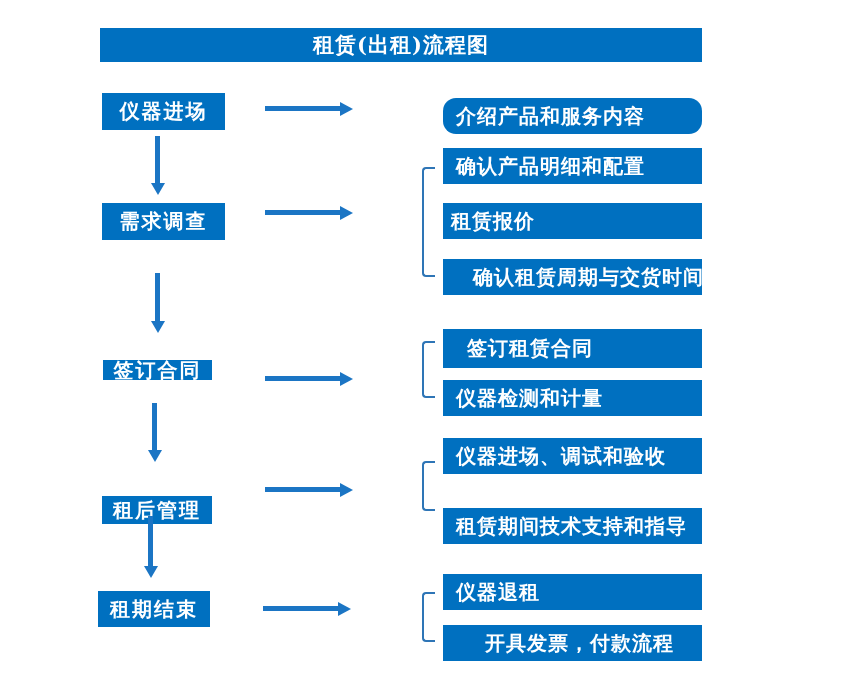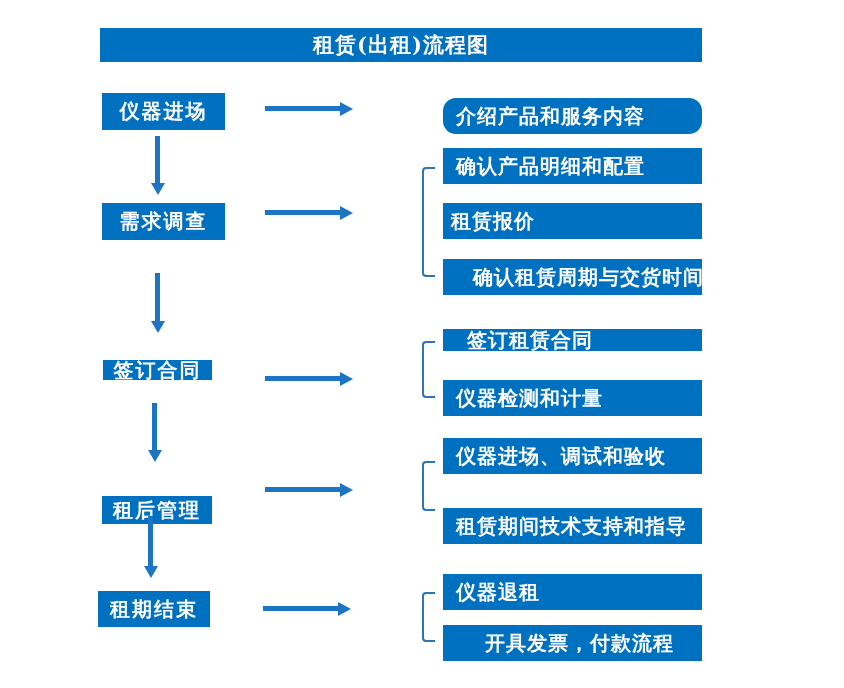--- a/index.html
+++ b/index.html
@@ -89,21 +89,21 @@
   <div class="bracket" style="left:422px; top:325px; height:57px;"></div>
   <div class="bracket" style="left:422px; top:445px; height:50px;"></div>
   <div class="bracket" style="left:422px; top:576px; height:50px;"></div>
 
   <div class="box detail" style="top:82px;border-radius:13px;">介绍产品和服务内容</div>
 
   <div class="box detail" style="top:132px;">确认产品明细和配置</div>
   <div class="box detail" style="top:187px;padding-left:8px;">租赁报价</div>
   <div class="box detail" style="top:243px;padding-left:30px;">确认租赁周期与交货时间</div>
 
-  <div class="box detail" style="top:313px; height:22px;padding-left:24px;">签订租赁合同</div>
+  <div class="box detail" style="top:313px; height:39px;padding-left:24px;">签订租赁合同</div>
   <div class="box detail" style="top:364px;">仪器检测和计量</div>
 
   <div class="box detail" style="top:422px;">仪器进场、调试和验收</div>
   <div class="box detail" style="top:492px;">租赁期间技术支持和指导</div>
 
   <div class="box detail" style="top:558px;">仪器退租</div>
   <div class="box detail" style="top:609px;padding-left:42px;">开具发票，付款流程</div>
 
 </div>
 

